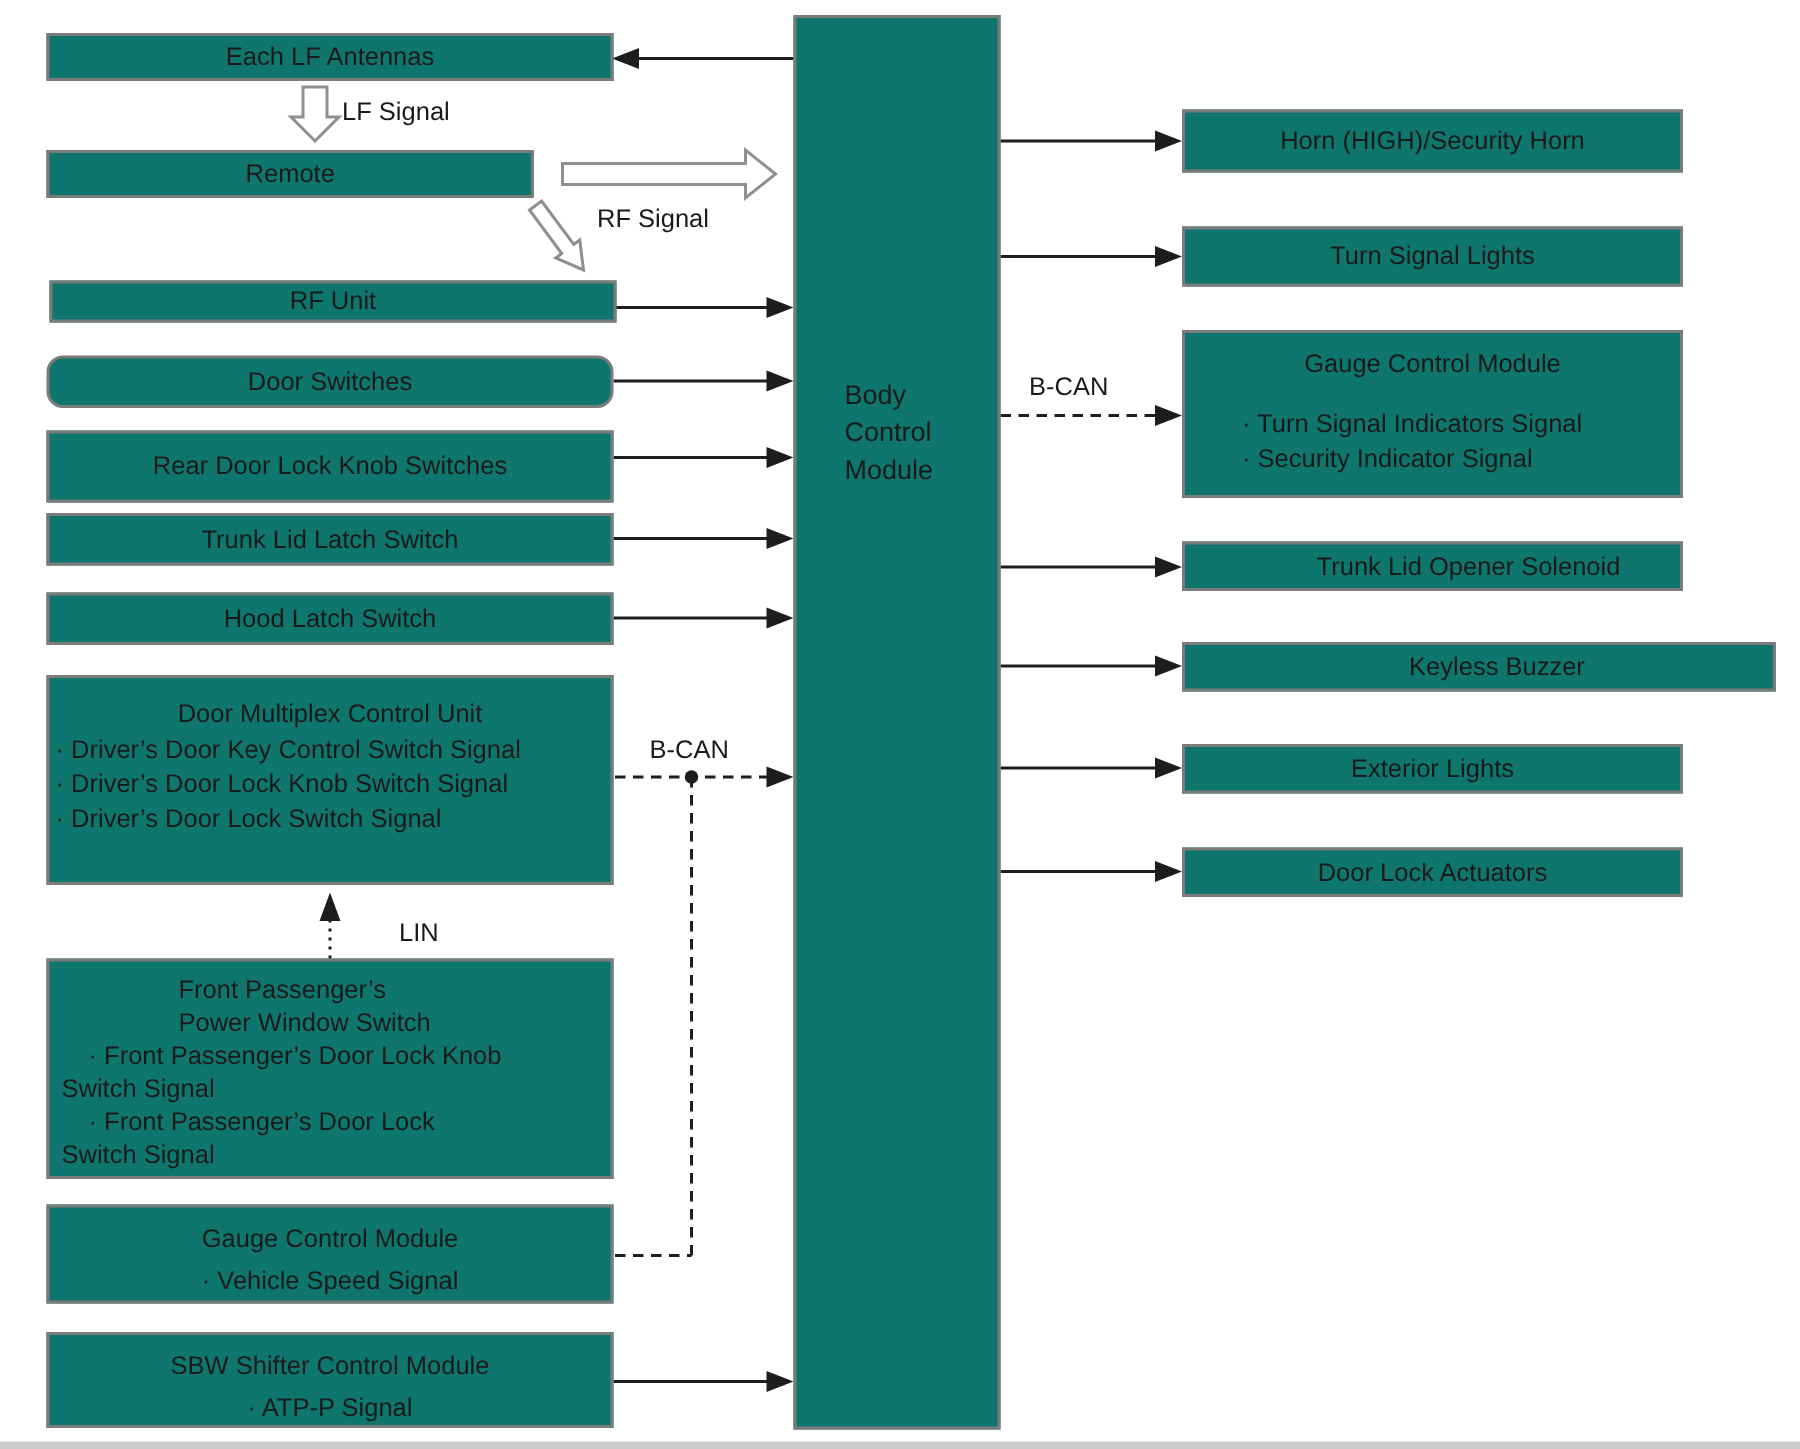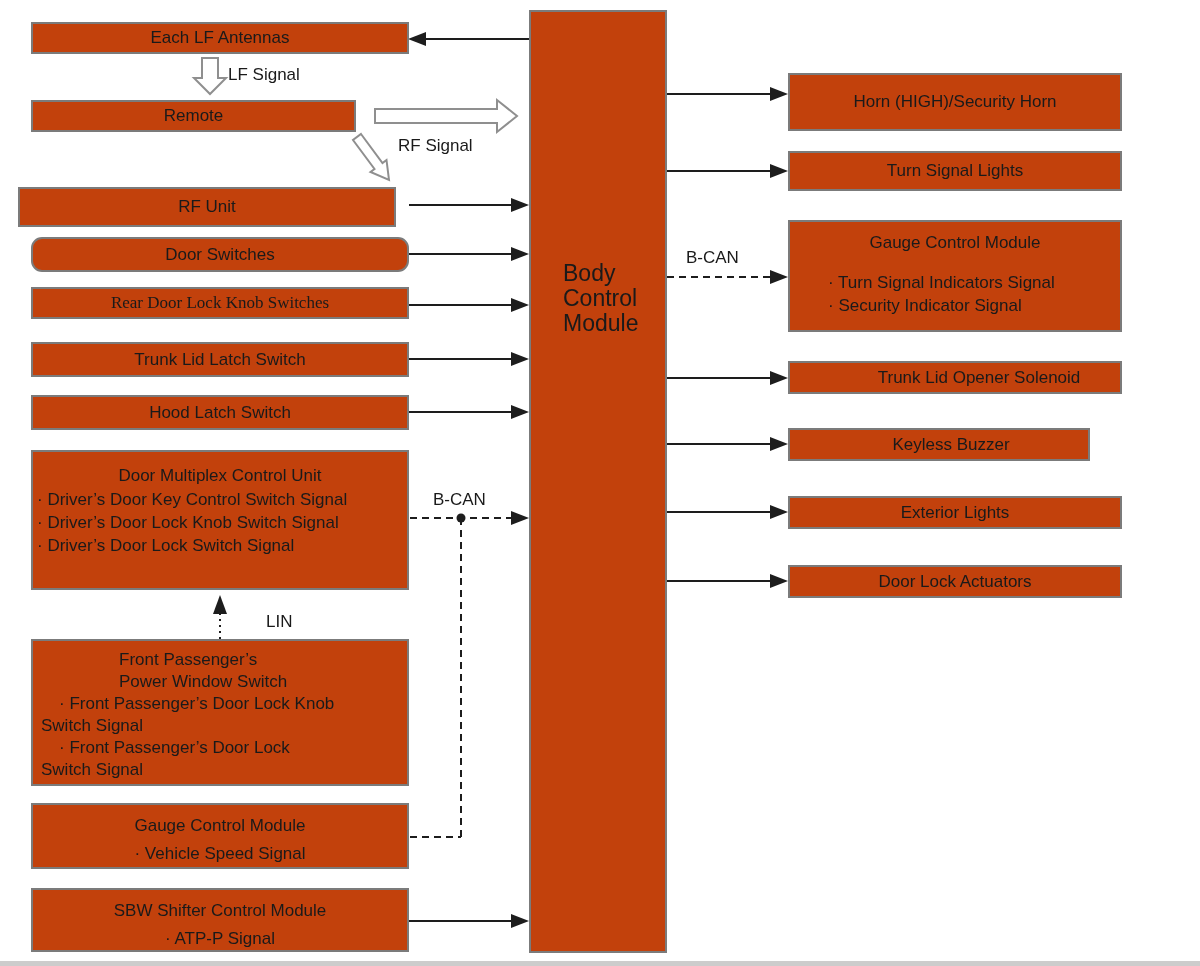--- a/index.html
+++ b/index.html
@@ -8,43 +8,43 @@
     width: 1200px;
     height: 966px;
     background: #ffffff;
     font-family: "Liberation Sans", "DejaVu Sans", sans-serif;
     color: #1a1a1a;
     overflow: hidden;
   }
   .wires { position: absolute; left: 0; top: 0; width: 1200px; height: 966px; }
   .box {
     position: absolute;
-    background: #c2410c;
+    background: #0f766e;
     border: 2px solid #7b7b7b;
     box-sizing: border-box;
     font-size: 17px;
     line-height: 1.25;
   }
   .box.simple {
     display: flex;
     align-items: center;
     justify-content: center;
     text-align: center;
   }
   .box .title { text-align: center; }
   .edge-label {
     position: absolute;
     font-size: 17px;
     white-space: nowrap;
   }
   .bcm-text {
     position: absolute;
     left: 563px;
-    top: 261px;
-    font-size: 23px;
+    top: 251px;
+    font-size: 18px;
     line-height: 25px;
     white-space: nowrap;
   }
   
   .dmcu { padding-top: 13px; }
   .dmcu .title { margin-bottom: 2px; }
   .dmcu .bullets { padding-left: 4px; }
   .dmcu .bullets div { line-height: 23px; white-space: nowrap; }
   
   .fpws { padding-top: 8px; }
@@ -125,27 +125,27 @@
     <div>Control</div>
     <div>Module</div>
   </div>
 
   <div class="box simple" style="left:31px; top:22px; width:378px; height:32px;">
     <span>Each LF Antennas</span>
   </div>
   <div class="box simple" style="left:31px; top:100px; width:325px; height:32px;">
     <span>Remote</span>
   </div>
-  <div class="box simple" style="left:18px; top:187px; width:378px; height:40px;justify-content:center;">
+  <div class="box simple" style="left:33px; top:187px; width:378px; height:28px;justify-content:center;">
     <span>RF Unit</span>
   </div>
   <div class="box simple" style="left:31px; top:237px; width:378px; height:35px;border-radius:11px;">
     <span>Door Switches</span>
   </div>
-  <div class="box simple" style="left:31px; top:287px; width:378px; height:32px;font-family:Liberation Serif, serif;">
+  <div class="box simple" style="left:31px; top:287px; width:378px; height:48px;">
     <span>Rear Door Lock Knob Switches</span>
   </div>
   <div class="box simple" style="left:31px; top:342px; width:378px; height:35px;">
     <span>Trunk Lid Latch Switch</span>
   </div>
   <div class="box simple" style="left:31px; top:395px; width:378px; height:35px;">
     <span>Hood Latch Switch</span>
   </div>
 
   <div class="box dmcu" style="left:31px; top:450px; width:378px; height:140px;">
@@ -173,37 +173,37 @@
   <div class="box stack2" style="left:31px; top:803px; width:378px; height:66px;">
     <div>Gauge Control Module</div>
     <div>· Vehicle Speed Signal</div>
   </div>
 
   <div class="box stack2" style="left:31px; top:888px; width:378px; height:64px;">
     <div>SBW Shifter Control Module</div>
     <div>· ATP-P Signal</div>
   </div>
 
-  <div class="box simple" style="left:788px; top:73px; width:334px; height:58px;">
+  <div class="box simple" style="left:788px; top:73px; width:334px; height:42px;">
     <span>Horn (HIGH)/Security Horn</span>
   </div>
   <div class="box simple" style="left:788px; top:151px; width:334px; height:40px;">
     <span>Turn Signal Lights</span>
   </div>
   <div class="box gcm-r" style="left:788px; top:220px; width:334px; height:112px;">
     <div class="title">Gauge Control Module</div>
     <div class="bullets">
       <div>· Turn Signal Indicators Signal</div>
       <div>· Security Indicator Signal</div>
     </div>
   </div>
   <div class="box simple" style="left:788px; top:361px; width:334px; height:33px;padding-left:48px;">
     <span>Trunk Lid Opener Solenoid</span>
   </div>
-  <div class="box simple" style="left:788px; top:428px; width:302px; height:33px;padding-left:24px;">
+  <div class="box simple" style="left:788px; top:428px; width:396px; height:33px;padding-left:24px;">
     <span>Keyless Buzzer</span>
   </div>
   <div class="box simple" style="left:788px; top:496px; width:334px; height:33px;">
     <span>Exterior Lights</span>
   </div>
   <div class="box simple" style="left:788px; top:565px; width:334px; height:33px;">
     <span>Door Lock Actuators</span>
   </div>
 
   <div class="edge-label" style="left:228px; top:65px;">LF Signal</div>

